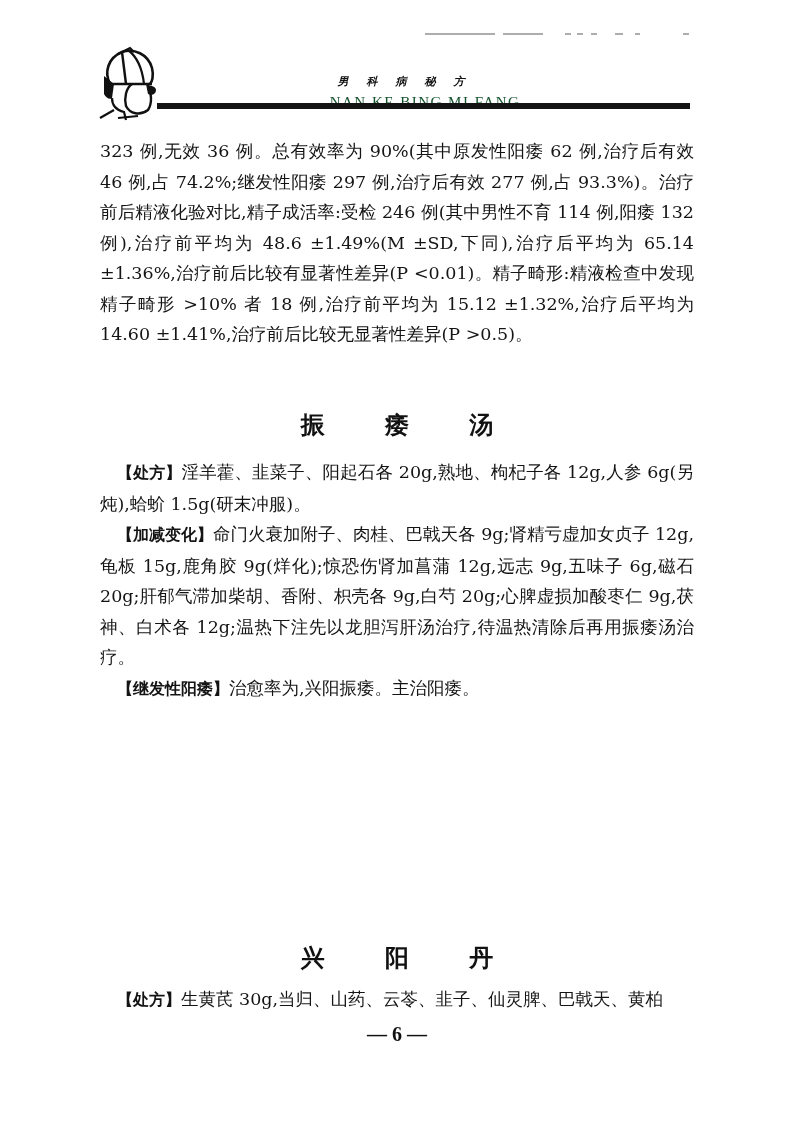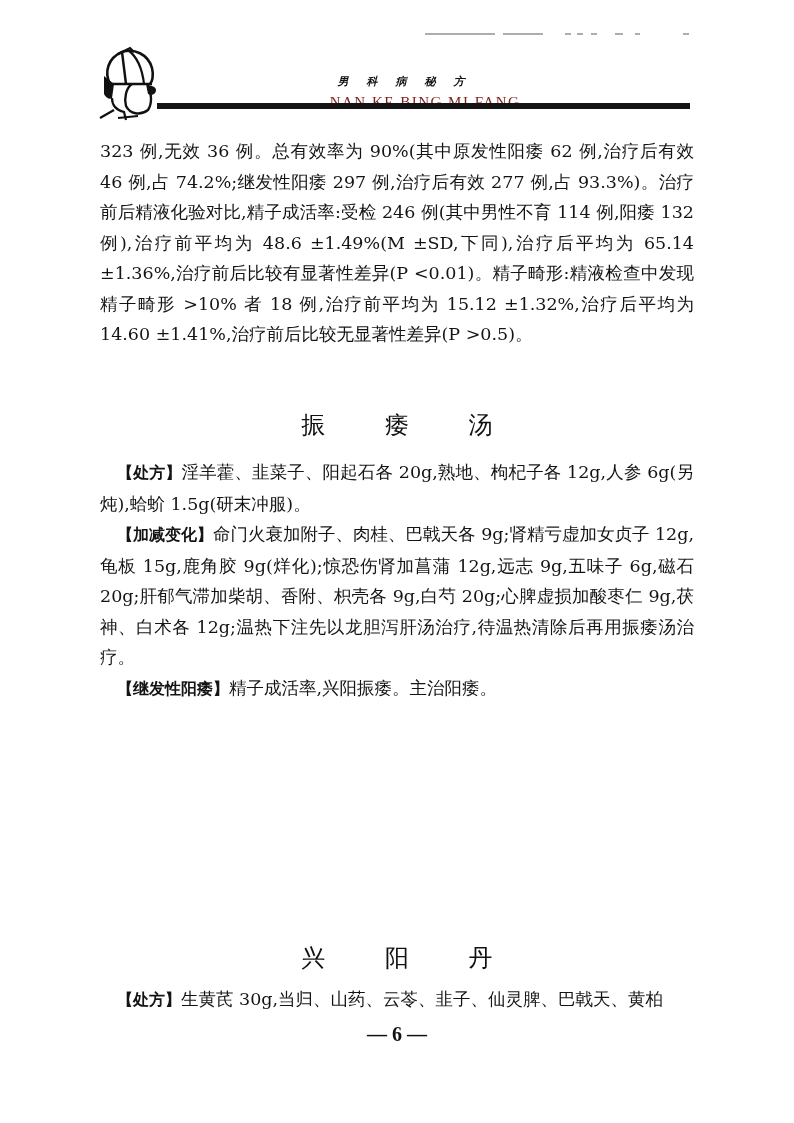--- a/index.html
+++ b/index.html
@@ -54,21 +54,21 @@
       left: 290px;
       top: 94px;
       width: 270px;
       height: 11px;
       overflow: hidden;
       text-align: center;
       font-family: "Liberation Serif", serif;
       font-size: 15px;
       letter-spacing: 1.5px;
       line-height: 16px;
-      color: #7f1d1d;
+      color: #14532d;
     }
     .header-rule {
       position: absolute;
       left: 157px;
       top: 103px;
       width: 533px;
       height: 6px;
       background: #141414;
     }
     .body-text {
@@ -85,21 +85,21 @@
     }
     .indent {
       text-indent: 17px;
     }
     .section-heading {
       position: absolute;
       left: 100px;
       width: 594px;
       text-align: center;
       font-family: "DejaVu Sans", "Liberation Sans", sans-serif;
-      font-weight: normal;
+      font-weight: bold;
       font-size: 24px;
       letter-spacing: 26px;
       padding-left: 26px;
       box-sizing: border-box;
       color: #111;
     }
     .label {
       font-family: "DejaVu Sans", "Liberation Sans", sans-serif;
       font-weight: bold;
       font-size: 16px;
@@ -150,21 +150,21 @@
 
 <div class="body-text">
   <p>323 例,无效 36 例。总有效率为 90%(其中原发性阳痿 62 例,治疗后有效 46 例,占 74.2%;继发性阳痿 297 例,治疗后有效 277 例,占 93.3%)。治疗前后精液化验对比,精子成活率:受检 246 例(其中男性不育 114 例,阳痿 132 例),治疗前平均为 48.6 ±1.49%(M ±SD,下同),治疗后平均为 65.14 ±1.36%,治疗前后比较有显著性差异(P &lt;0.01)。精子畸形:精液检查中发现精子畸形 &gt;10% 者 18 例,治疗前平均为 15.12 ±1.32%,治疗后平均为 14.60 ±1.41%,治疗前后比较无显著性差异(P &gt;0.5)。</p>
 </div>
 
 <div class="section-heading" style="top:409px;">振 痿 汤</div>
 
 <div class="body-text" style="top:457px;">
   <p class="indent"><span class="label">【处方】</span><span>淫羊藿、韭菜子、阳起石各 20g,熟地、枸杞子各 12g,人参 6g(另炖),蛤蚧 1.5g(研末冲服)。</span></p>
   <p class="indent"><span class="label">【加减变化】</span><span>命门火衰加附子、肉桂、巴戟天各 9g;肾精亏虚加女贞子 12g,龟板 15g,鹿角胶 9g(烊化);惊恐伤肾加菖蒲 12g,远志 9g,五味子 6g,磁石 20g;肝郁气滞加柴胡、香附、枳壳各 9g,白芍 20g;心脾虚损加酸枣仁 9g,茯神、白术各 12g;温热下注先以龙胆泻肝汤治疗,待温热清除后再用振痿汤治疗。</span></p>
-  <p class="indent"><span class="label">【继发性阳痿】</span><span>精子成活率,兴阳振痿。主治阳痿。</span></p>
+  <p class="indent"><span class="label">【继发性阳痿】</span><span>治愈率为,兴阳振痿。主治阳痿。</span></p>
 </div>
 
 <div class="section-heading" style="top:942px;">兴 阳 丹</div>
 
 <div class="body-text" style="top:984px;">
   <p class="indent"><span class="label">【处方】</span><span>生黄芪 30g,当归、山药、云苓、韭子、仙灵脾、巴戟天、黄柏</span></p>
 </div>
 
 <div class="page-number">— 6 —</div>
 

